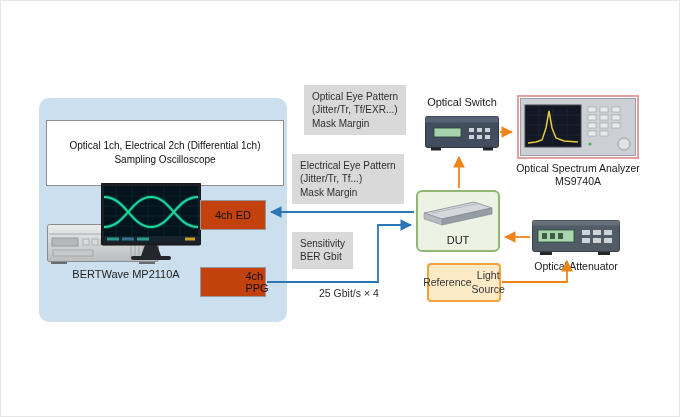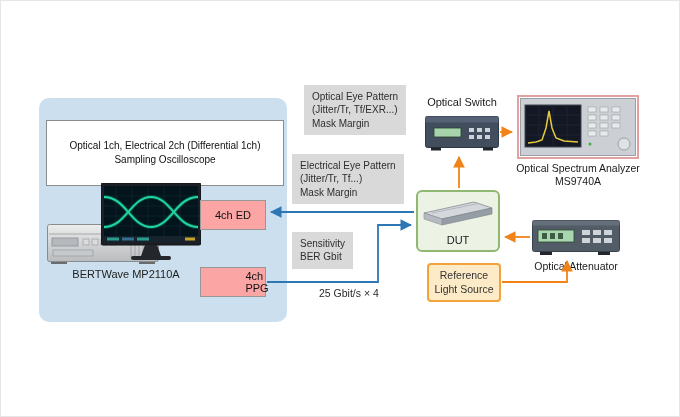--- a/index.html
+++ b/index.html
@@ -11,21 +11,21 @@
   .abs{position:absolute;}
 
   
   .panel{left:38px;top:97px;width:248px;height:224px;background:#cbdfee;border-radius:10px;}
   .specbox{
     left:45px;top:119px;width:238px;height:66px;background:#ffffff;border:1px solid #8c8c8c;
     box-sizing:border-box;display:flex;flex-direction:column;justify-content:center;
     text-align:center;font-size:10px;line-height:1.38;color:#111;
   }
   .iobox{
-    width:66px;height:30px;background:#fca5a5;border:1px solid #979797;box-sizing:border-box;
+    width:66px;height:30px;background:#c2410c;border:1px solid #979797;box-sizing:border-box;
     display:flex;align-items:center;justify-content:center;font-size:11px;color:#111;
   }
   .edbox{left:199px;top:199px;}
   .ppgbox{left:199px;top:266px;padding-left:48px;}
   .bw-label{left:48px;top:267px;width:154px;text-align:center;font-size:11px;color:#222;}
 
   
   .note{background:#d9d9d9;color:#2e2e2e;font-size:10px;line-height:1.34;padding:5px 8px;}
   .note span{display:block;}
   .note-optical{left:303px;top:84px;}
@@ -36,21 +36,21 @@
   .switch-label{left:419px;top:95px;width:84px;text-align:center;font-size:11px;}
   .switch-img{left:424px;top:111px;width:74px;height:40px;}
   .osa-frame{left:516px;top:94px;width:122px;height:64px;border:2px solid #e2a1a1;background:#fff;
     box-sizing:border-box;padding:1px;}
   .osa-name{left:503px;top:161px;width:148px;text-align:center;font-size:10.5px;}
   .osa-model{left:503px;top:174px;width:148px;text-align:center;font-size:10.5px;}
   .dut{left:415px;top:189px;width:84px;height:62px;background:#edf3e4;border:2px solid #8fb871;
     border-radius:6px;box-sizing:border-box;}
   .dut-label{left:415px;top:233px;width:84px;text-align:center;font-size:11px;color:#222;}
   .rls{left:426px;top:262px;width:74px;height:39px;background:#fdeac6;border:2px solid #f2a33c;
-    border-radius:4px;box-sizing:border-box;display:flex;flex-direction:column;align-items:center;
+    border-radius:4px;box-sizing:border-box;display:flex;flex-direction:row;align-items:center;
     justify-content:center;font-size:10.5px;line-height:1.25;color:#333;text-align:center;}
   .att-img{left:531px;top:217px;width:88px;height:38px;}
   .att-label{left:509px;top:259px;width:132px;text-align:center;font-size:10.5px;}
 
   .bitrate{left:318px;top:286px;font-size:10.5px;color:#2b2b2b;}
 
   .bw-inst{left:46px;top:223px;width:112px;height:40px;}
   .bw-mon{left:100px;top:182px;width:100px;height:80px;}
 
   .overlay{left:0;top:0;width:680px;height:417px;pointer-events:none;}

